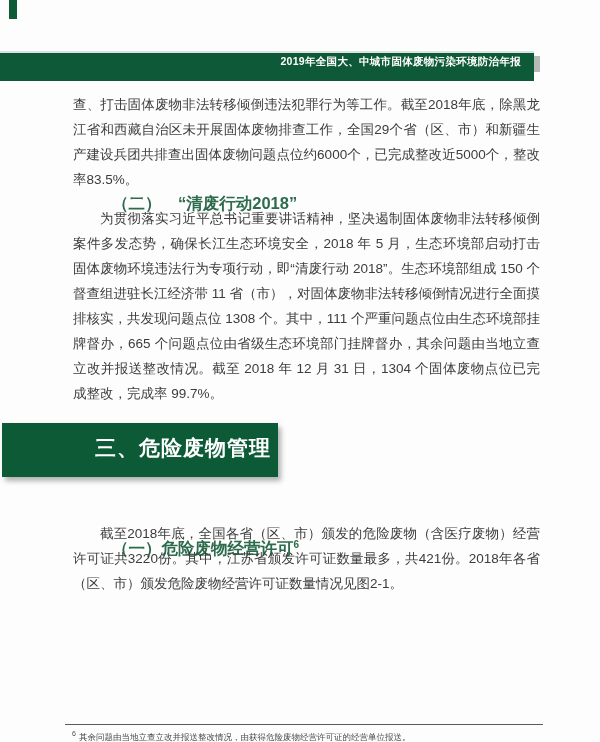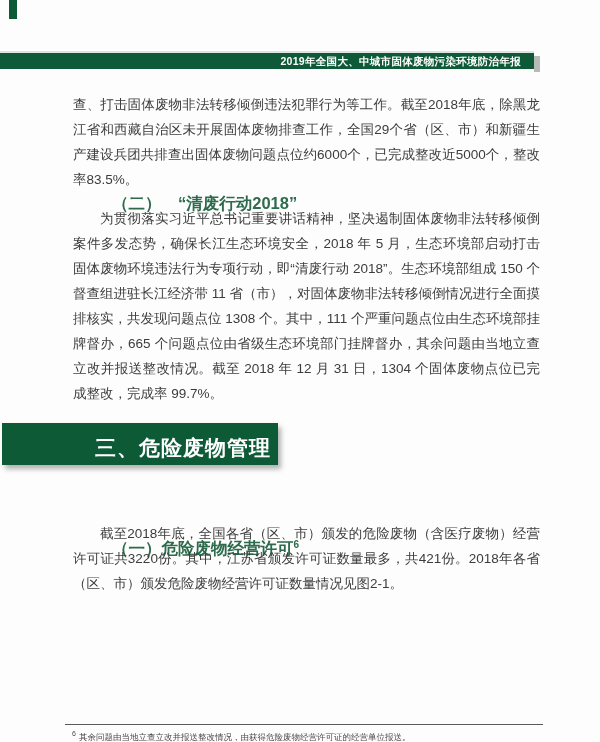--- a/index.html
+++ b/index.html
@@ -10,21 +10,21 @@
     overflow:hidden;
     font-family:"Liberation Sans","DejaVu Sans",sans-serif;
   }
   .corner-tab {
     position:absolute; left:9px; top:0;
     width:8px; height:19px;
     background:#0d5a37;
   }
   .banner {
     position:absolute; left:0; top:53px;
-    width:534px; height:16px;
+    width:534px; height:28px;
     background:#0e5a38;
     box-shadow:0 -2px 0 #dde3de;
   }
   .banner::after {
     content:""; position:absolute;
     right:-6px; top:3px;
     width:6px; height:16px;
     background:#b7bbb7;
   }
   .banner-title {
@@ -53,21 +53,21 @@
     margin:12px;
     font-size:16.5px; font-weight:bold;
     color:#2d6b4c;
     white-space:nowrap;
   }
   .h-qingfei { top:181px; }
   .h-permit  { top:526px; }
   .sub-heading sup { font-size:10px; }
   .section-box {
     position:absolute; left:2px; top:423px;
-    width:276px; height:42px;
+    width:276px; height:54px;
     background:#0d5a37;
     box-shadow:3px 4px 5px rgba(0,0,0,0.30);
   }
   .section-title {
     display:block;
     line-height:49px;
     text-align:right;
     padding-right:7px;
     color:#ffffff;
     font-size:21px;

